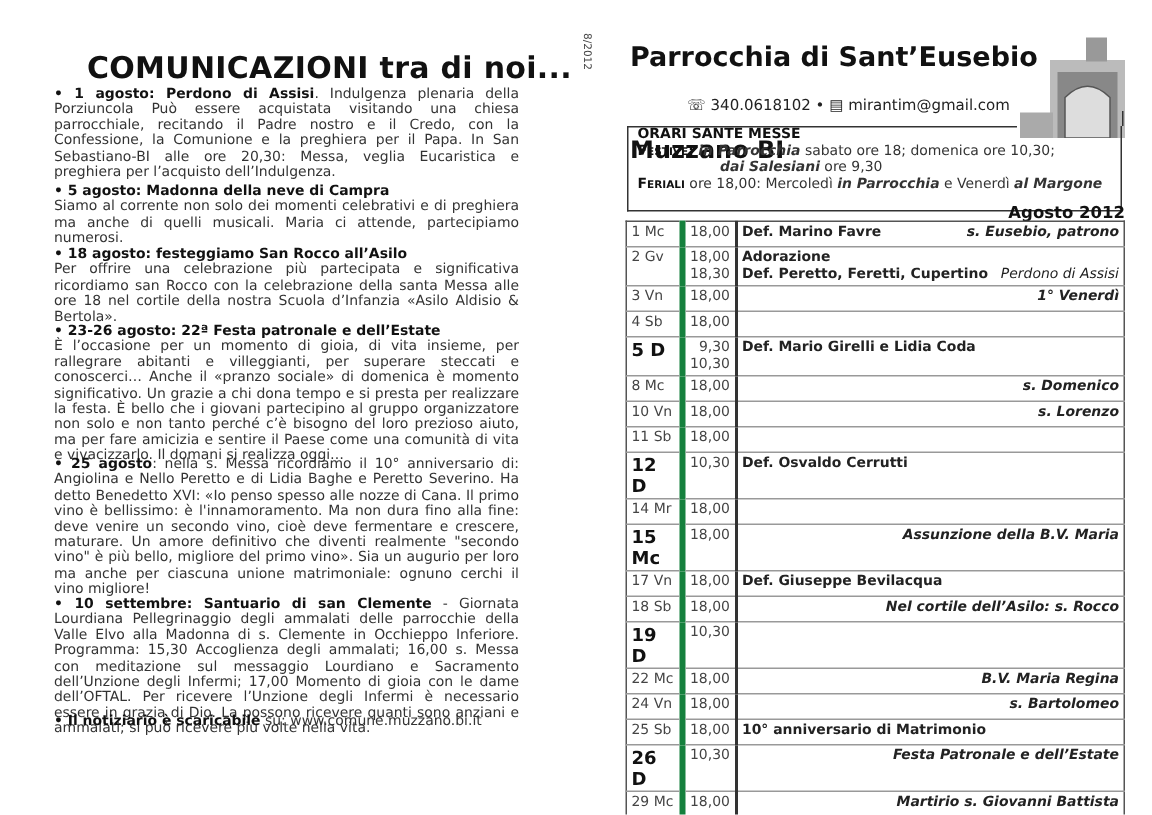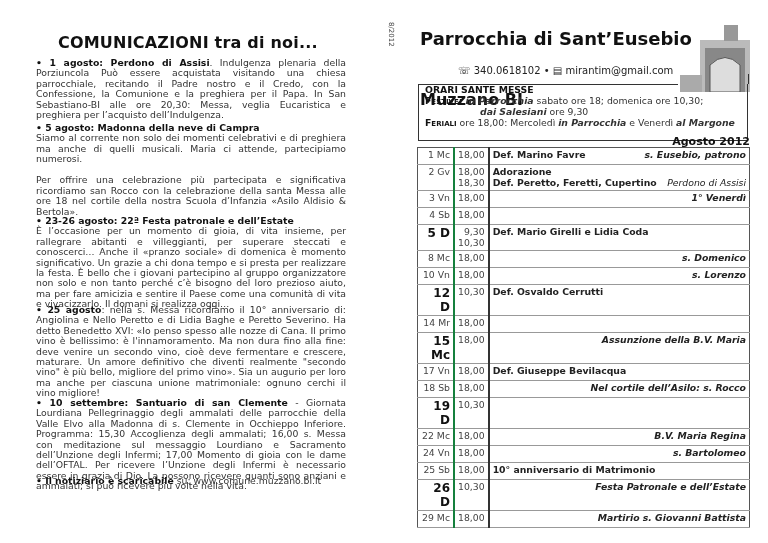--- a/index.html
+++ b/index.html
@@ -1,48 +1,48 @@
 <!DOCTYPE html>
 <html><head>
 <meta charset="utf-8">
 <style>
   html,body{margin:0;padding:0;background:#fff;}
   body{width:768px;height:543px;position:relative;overflow:hidden;font-family:"DejaVu Sans",sans-serif;color:#222;}
-  .title{position:absolute;left:58px;top:33px;font-size:16px;font-weight:bold;color:#111;letter-spacing:0.2px;white-space:nowrap;}
+  .title{position:absolute;left:58px;top:33px;font-size:20px;font-weight:bold;color:#111;letter-spacing:0.2px;white-space:nowrap;}
   .item{position:absolute;left:36px;width:310px;font-size:9.3px;line-height:10.4px;text-align:justify;color:#333;}
   .item .bul{font-weight:bold;color:#111;}
   .vert{position:absolute;left:395px;top:22px;font-size:7px;color:#444;transform:rotate(90deg);transform-origin:left top;white-space:nowrap;}
   .ptitle{position:absolute;left:420px;top:28px;font-size:18px;font-weight:bold;color:#111;white-space:nowrap;}
   .psub{position:absolute;left:420px;top:50px;font-size:16px;font-weight:bold;color:#111;margin-top:40px;}
   .pcontact{position:absolute;left:420px;top:65px;font-size:10px;color:#222;white-space:nowrap;margin-left:38px;}
   .church{position:absolute;left:680px;top:20px;width:70px;height:72px;}
   .orari{position:absolute;left:418px;top:84px;width:330px;height:57px;border:1.5px solid #333;border-top:none;padding:0 6px;box-sizing:border-box;font-size:9.3px;line-height:11px;color:#333;}
   .orari .topline{position:absolute;left:-1.5px;top:0;width:260px;border-top:1.5px solid #333;}
   .orari .rline{position:absolute;right:-1.5px;top:-10px;height:10px;border-right:1.5px solid #333;}
   .orari .head{font-weight:bold;color:#111;}
   .sc{font-variant:small-caps;font-weight:bold;color:#111;}
   .month{position:absolute;right:18px;top:135px;font-size:11px;font-weight:bold;color:#111;}
   table{position:absolute;left:417px;top:147px;width:333px;border-collapse:collapse;font-size:9.3px;color:#444;}
   td{border:1px solid #555;border-bottom:1.5px solid #999;padding:1px 3px;vertical-align:top;height:14px;line-height:11px;}
-  td.day{width:29px;text-align:right;}
+  td.day{width:29px;text-align:left;}
   td.day.sun{font-weight:bold;font-size:12px;color:#111;}
-  td.time{width:23px;text-align:right;border-left:2px solid #15803d;border-right:2px solid #333;}
+  td.time{width:23px;text-align:right;border-left:4px solid #15803d;border-right:2px solid #333;}
   td.desc{position:relative;}
   .intent{font-weight:bold;color:#222;}
   .feast{float:right;font-style:italic;font-weight:bold;color:#222;}
   .feast.plain{font-weight:normal;color:#222;}
 </style>
 </head>
 <body>
 
 <div class="title">COMUNICAZIONI tra di noi...</div>
 
 <div class="item" style="top:58px"><span class="bul">• 1 agosto: Perdono di Assisi</span><span>. Indulgenza plenaria della Porziuncola Può essere acquistata visitando una chiesa parrocchiale, recitando il Padre nostro e il Credo, con la Confessione, la Comunione e la preghiera per il Papa. In San Sebastiano-BI alle ore 20,30: Messa, veglia Eucaristica e preghiera per l’acquisto dell’Indulgenza.</span></div>
 <div class="item" style="top:123px"><span class="bul">• 5 agosto: Madonna della neve di Campra</span><br><span>Siamo al corrente non solo dei momenti celebrativi e di preghiera ma anche di quelli musicali. Maria ci attende, partecipiamo numerosi.</span></div>
-<div class="item" style="top:165px"><br><span>Per offrire una celebrazione più partecipata e significativa ricordiamo san Rocco con la celebrazione della santa Messa alle ore 18 nel cortile della nostra Scuola d’Infanzia «Asilo Aldisio &amp; Bertola».</span></div>
+<div class="item" style="top:165px"><span class="bul">• 18 agosto: festeggiamo San Rocco all’Asilo</span><br><span>Per offrire una celebrazione più partecipata e significativa ricordiamo san Rocco con la celebrazione della santa Messa alle ore 18 nel cortile della nostra Scuola d’Infanzia «Asilo Aldisio &amp; Bertola».</span></div>
 <div class="item" style="top:216px"><span class="bul">• 23-26 agosto: 22ª Festa patronale e dell’Estate</span><br><span>È l’occasione per un momento di gioia, di vita insieme, per rallegrare abitanti e villeggianti, per superare steccati e conoscerci… Anche il «pranzo sociale» di domenica è momento significativo. Un grazie a chi dona tempo e si presta per realizzare la festa. È bello che i giovani partecipino al gruppo organizzatore non solo e non tanto perché c’è bisogno del loro prezioso aiuto, ma per fare amicizia e sentire il Paese come una comunità di vita e vivacizzarlo. Il domani si realizza oggi…</span></div>
 <div class="item" style="top:305px"><span class="bul">• 25 agosto</span><span>: nella s. Messa ricordiamo il 10° anniversario di: Angiolina e Nello Peretto e di Lidia Baghe e Peretto Severino. Ha detto Benedetto XVI: «Io penso spesso alle nozze di Cana. Il primo vino è bellissimo: è l'innamoramento. Ma non dura fino alla fine: deve venire un secondo vino, cioè deve fermentare e crescere, maturare. Un amore definitivo che diventi realmente "secondo vino" è più bello, migliore del primo vino». Sia un augurio per loro ma anche per ciascuna unione matrimoniale: ognuno cerchi il vino migliore!</span></div>
 <div class="item" style="top:398px"><span class="bul">• 10 settembre: Santuario di san Clemente</span><span> - Giornata Lourdiana Pellegrinaggio degli ammalati delle parrocchie della Valle Elvo alla Madonna di s. Clemente in Occhieppo Inferiore. Programma: 15,30 Accoglienza degli ammalati; 16,00 s. Messa con meditazione sul messaggio Lourdiano e Sacramento dell’Unzione degli Infermi; 17,00 Momento di gioia con le dame dell’OFTAL. Per ricevere l’Unzione degli Infermi è necessario essere in grazia di Dio. La possono ricevere quanti sono anziani e ammalati; si può ricevere più volte nella vita.</span></div>
 <div class="item" style="top:476px"><span class="bul">• Il notiziario è scaricabile</span><span> su: www.comune.muzzano.bi.it</span></div>
 
 <div class="vert">8/2012</div>
 <div class="ptitle">Parrocchia di Sant’Eusebio</div>
 <div class="psub">Muzzano BI</div>
 <div class="pcontact">
   <span>☏</span>
@@ -100,20 +100,25 @@
         <td class="day">8 Mc</td>
         <td class="time">18,00</td>
         <td class="desc"><span class="feast">s. Domenico</span><span class="intent"></span></td>
       </tr>
       <tr>
         <td class="day">10 Vn</td>
         <td class="time">18,00</td>
         <td class="desc"><span class="feast">s. Lorenzo</span><span class="intent"></span></td>
       </tr>
       <tr>
+        <td class="day">11 Sb</td>
+        <td class="time">18,00</td>
+        <td class="desc"><span class="feast"></span><span class="intent"></span></td>
+      </tr>
+      <tr>
         <td class="day sun" style="line-height: 14px;">12 D</td>
         <td class="time">10,30</td>
         <td class="desc"><span class="feast"></span><span class="intent">Def. Osvaldo Cerrutti</span></td>
       </tr>
       <tr>
         <td class="day">14 Mr</td>
         <td class="time">18,00</td>
         <td class="desc"><span class="feast"></span><span class="intent"></span></td>
       </tr>
       <tr>

